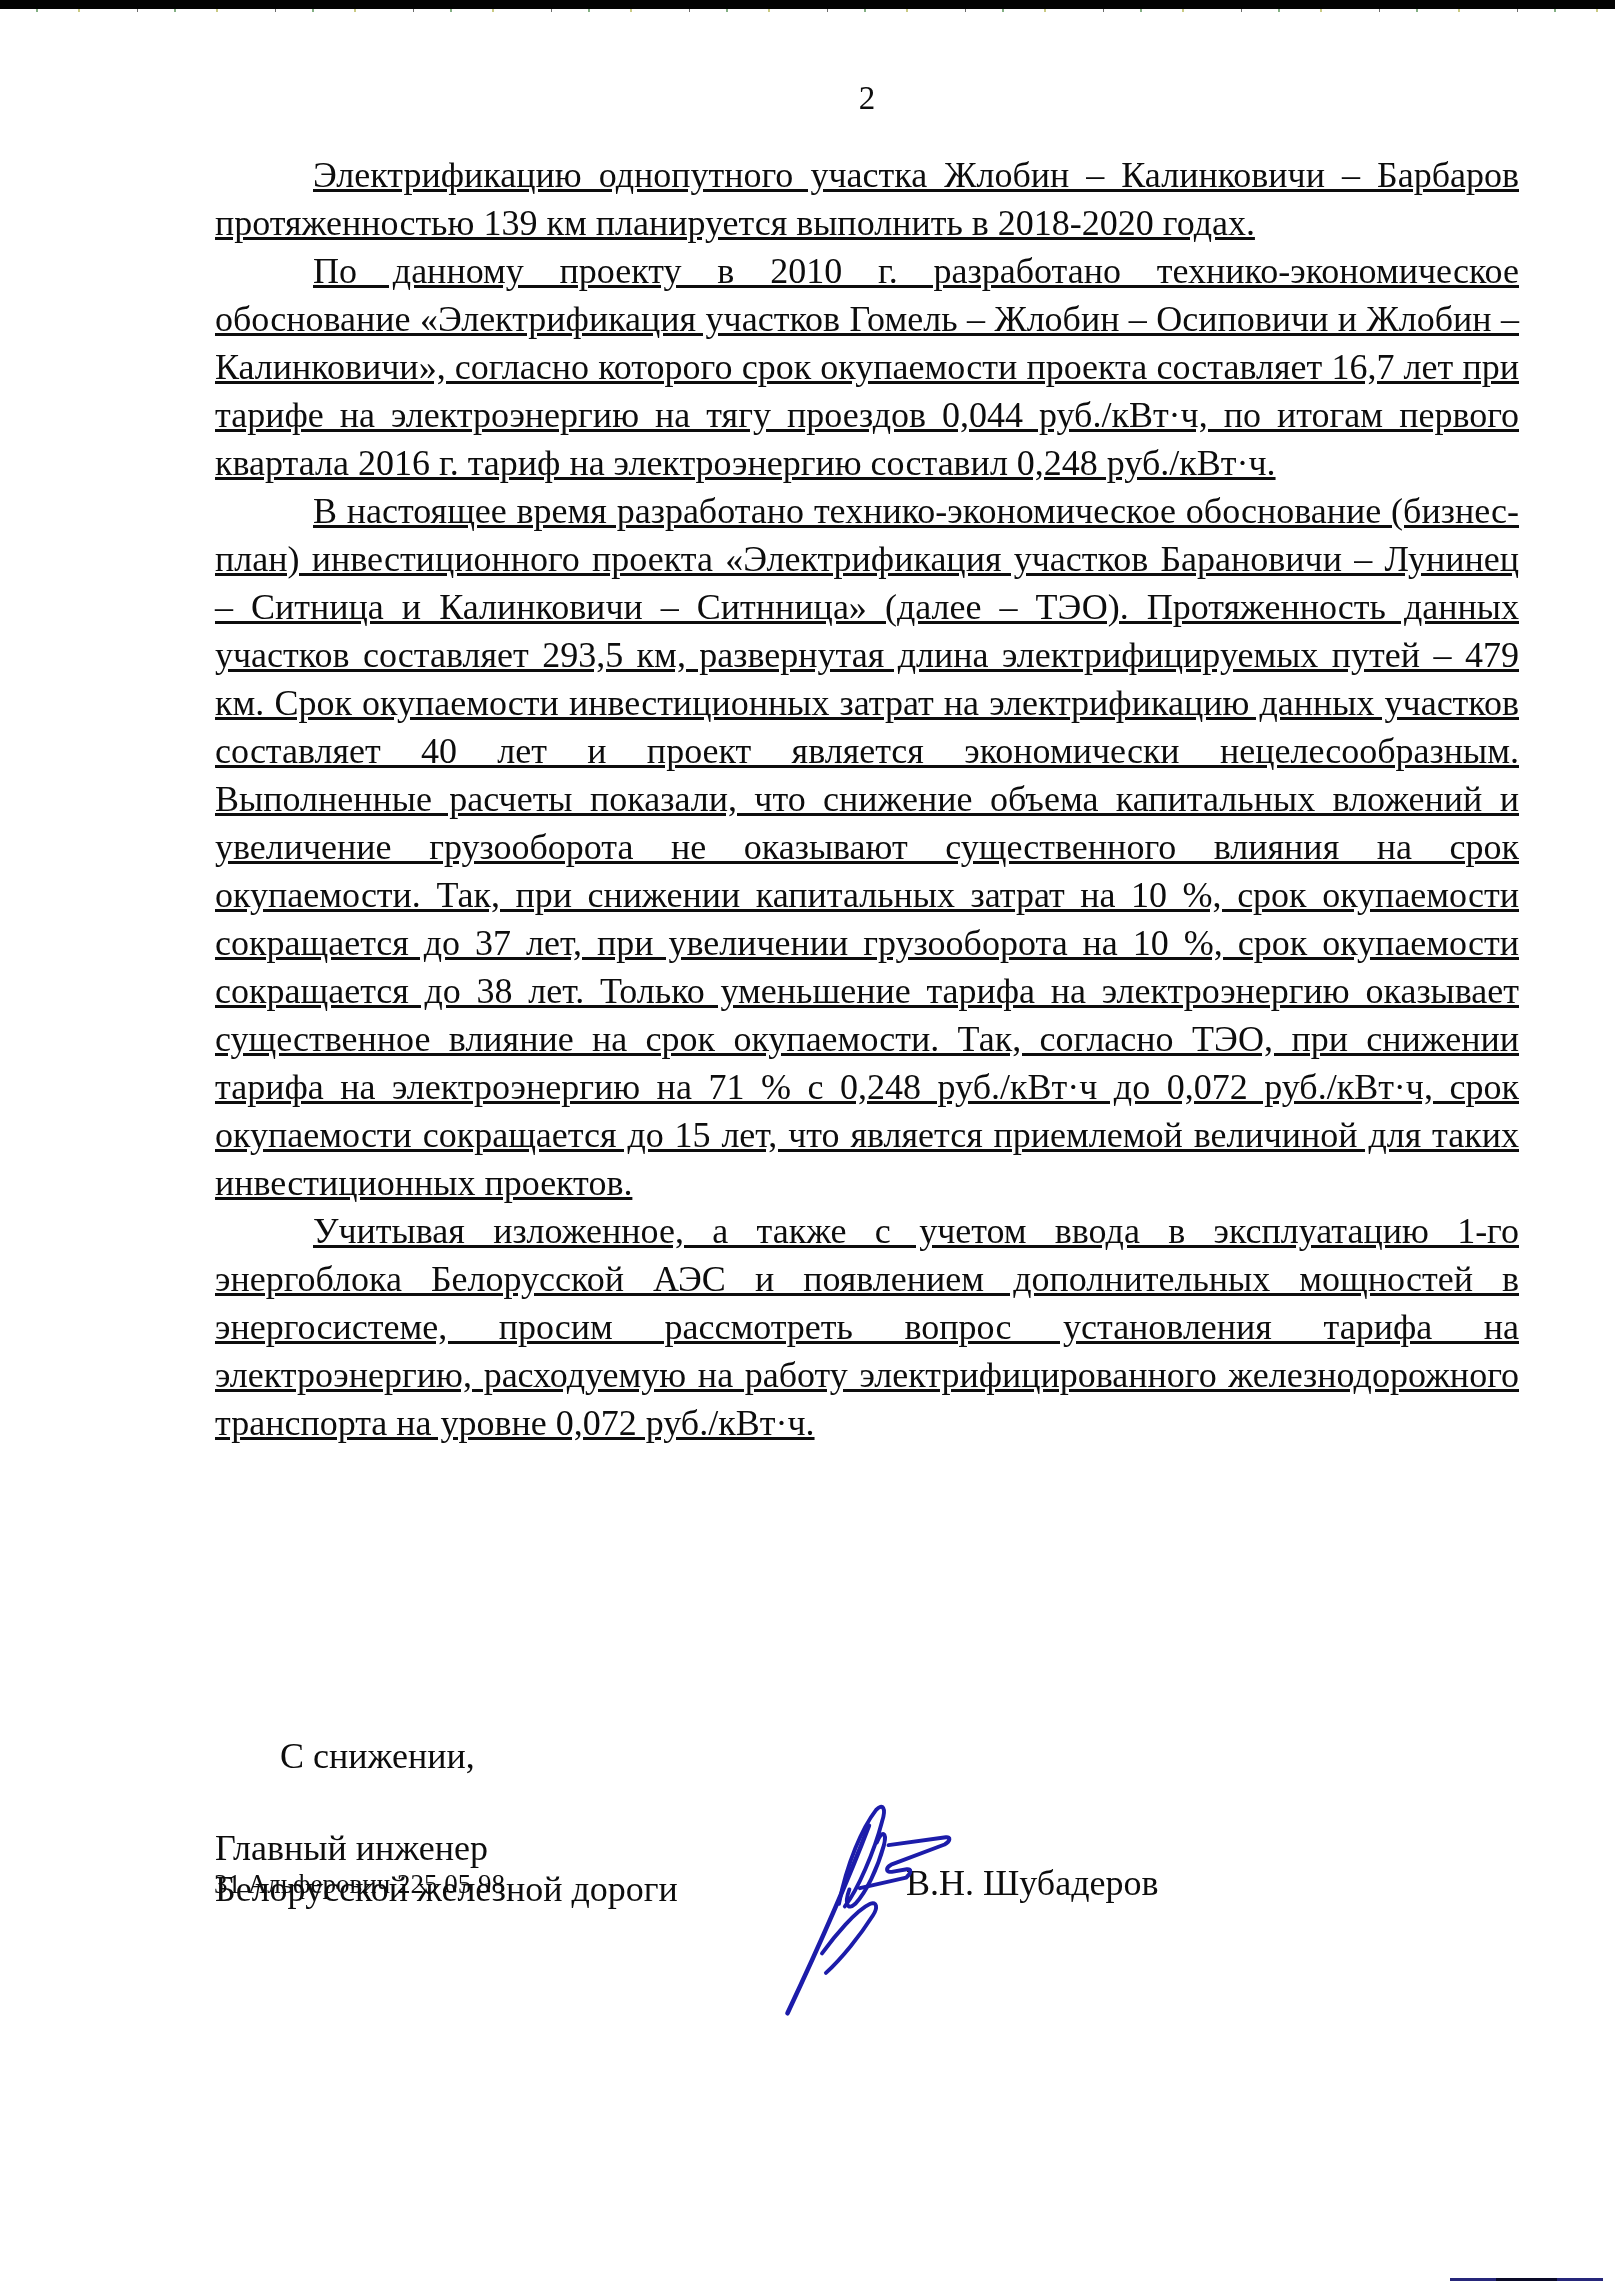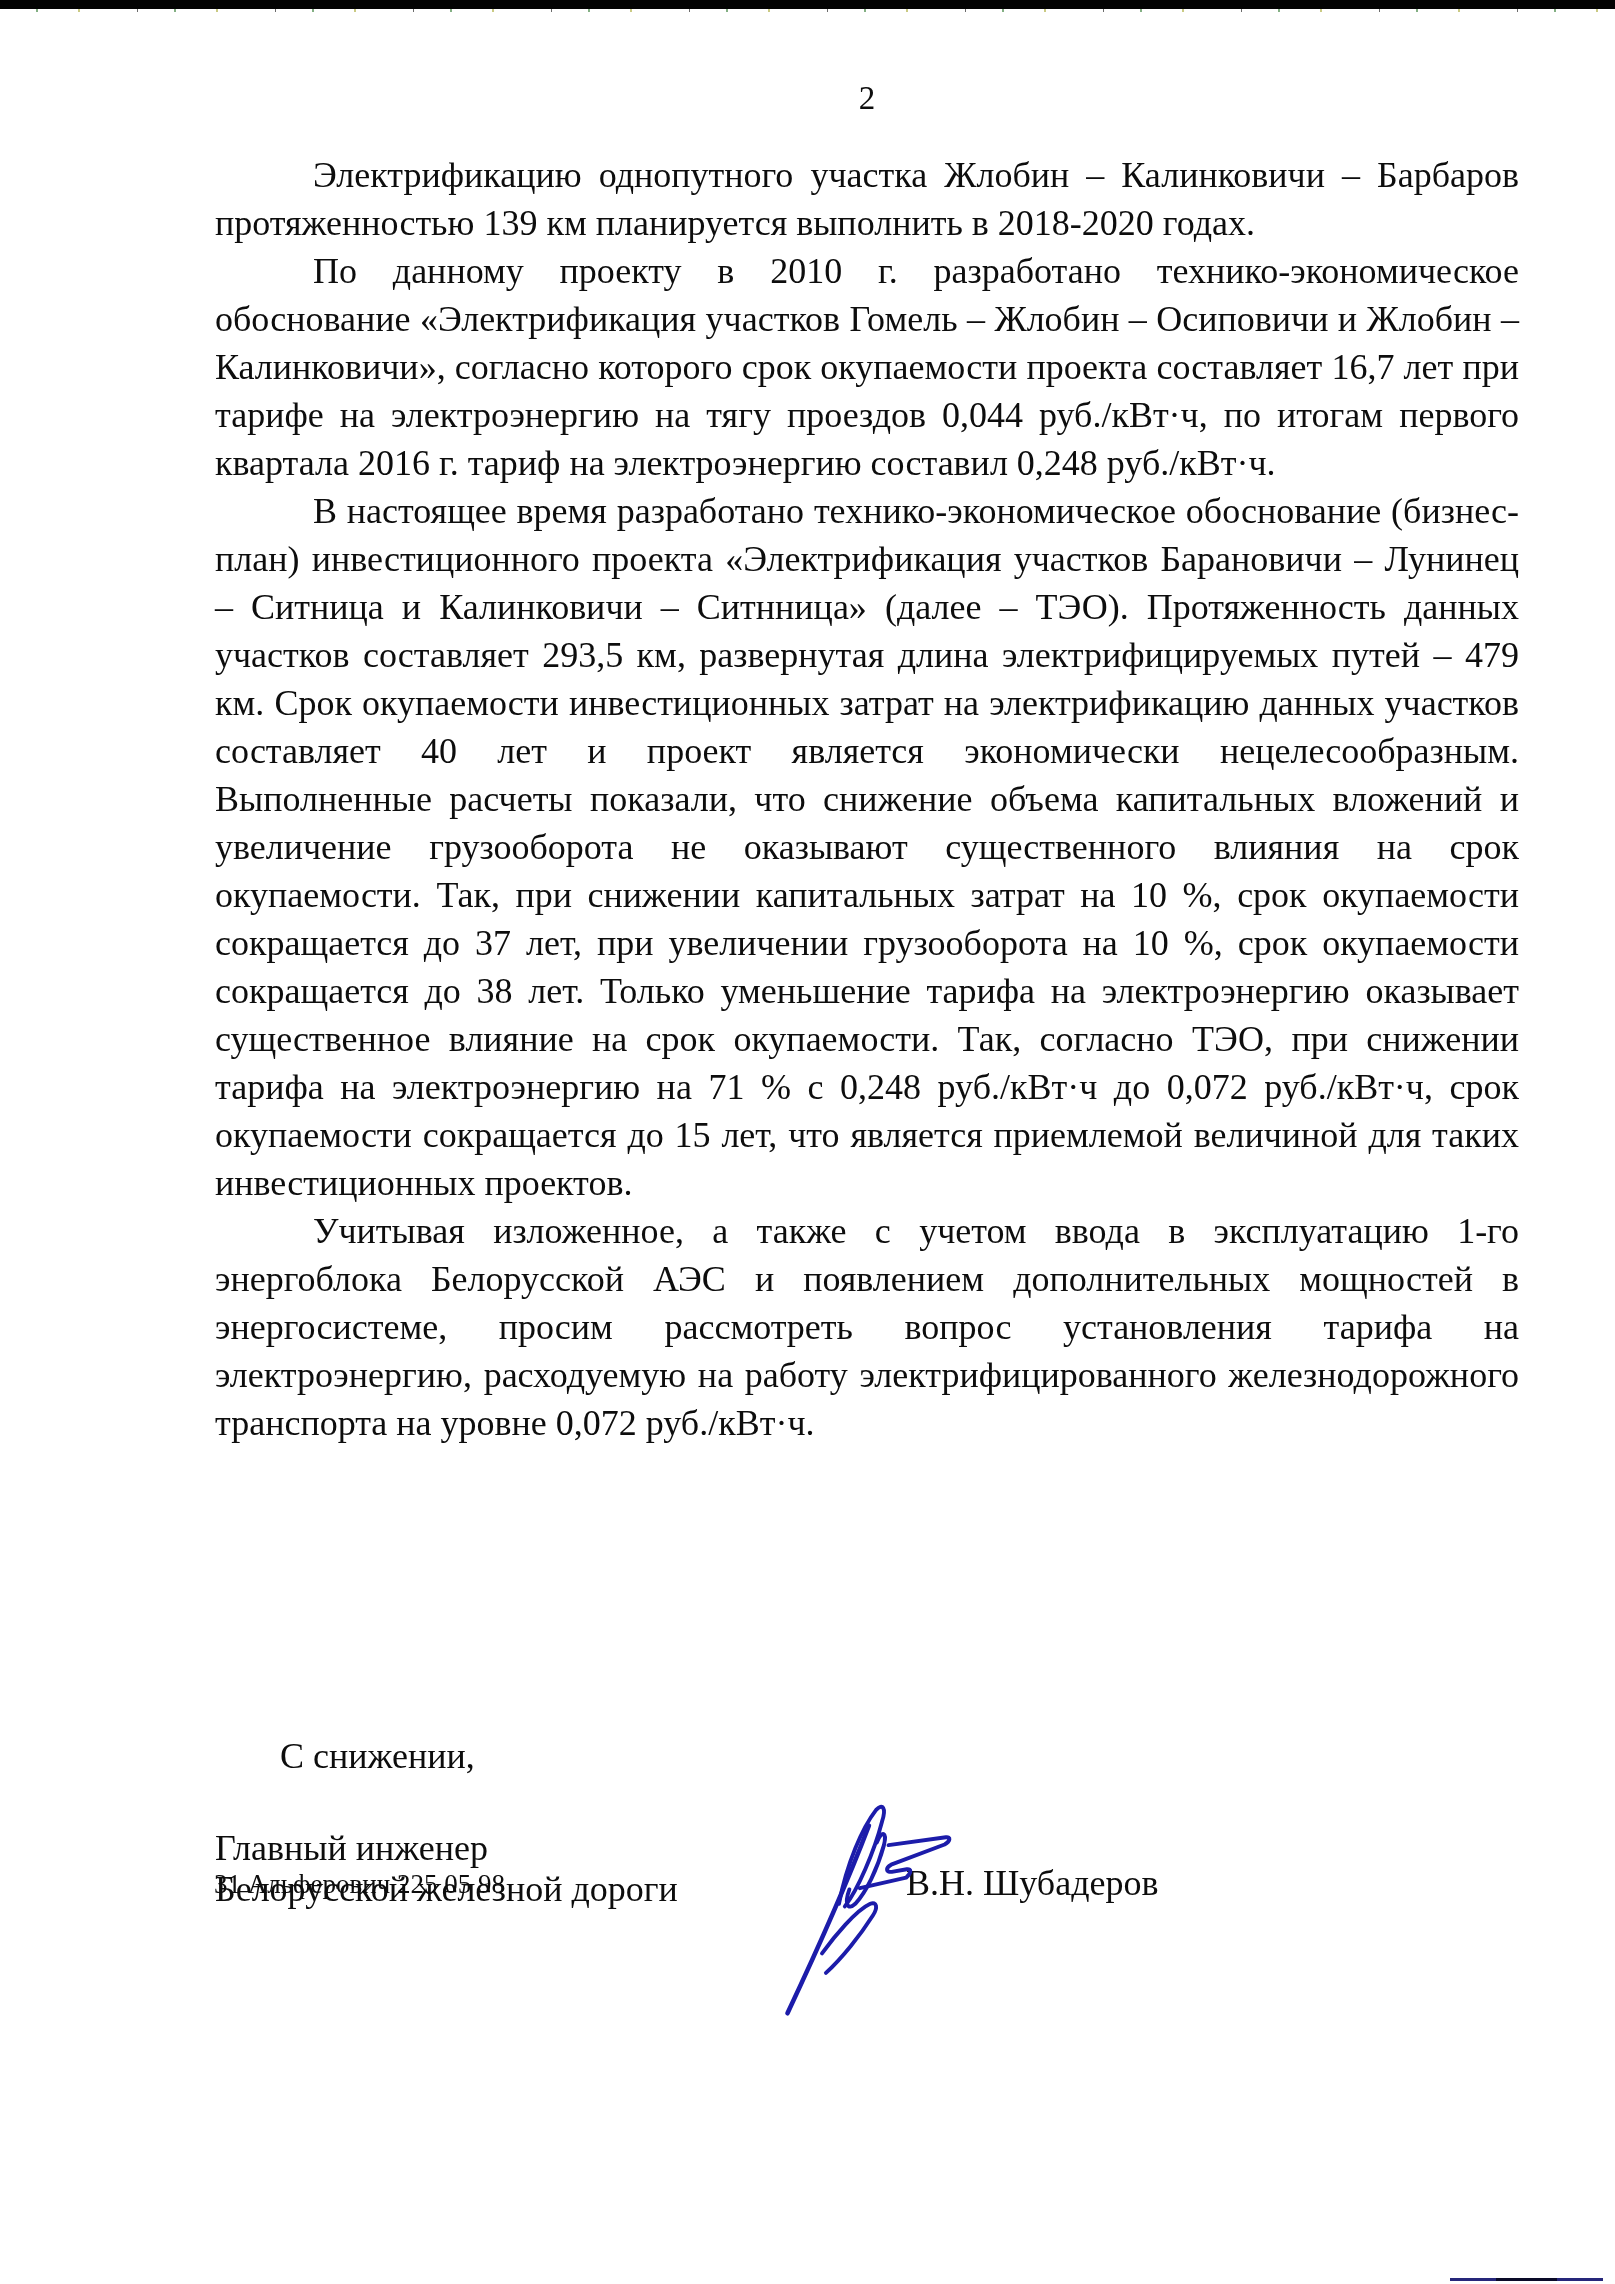--- a/index.html
+++ b/index.html
@@ -46,20 +46,21 @@
     position: absolute;
     left: 215px; top: 151px;
     width: 1304px;
   }
   .body-text p {
     margin: 0;
     font-size: 36px;
     line-height: 48px;
     text-align: justify;
     text-indent: 98px;
+    text-decoration: underline;
   }
   .closing {
     position: absolute;
     left: 215px; top: 1735px;
     width: 1304px;
     font-size: 36px;
     padding-left: 65px;
     box-sizing: border-box;
   }
   .signer {

